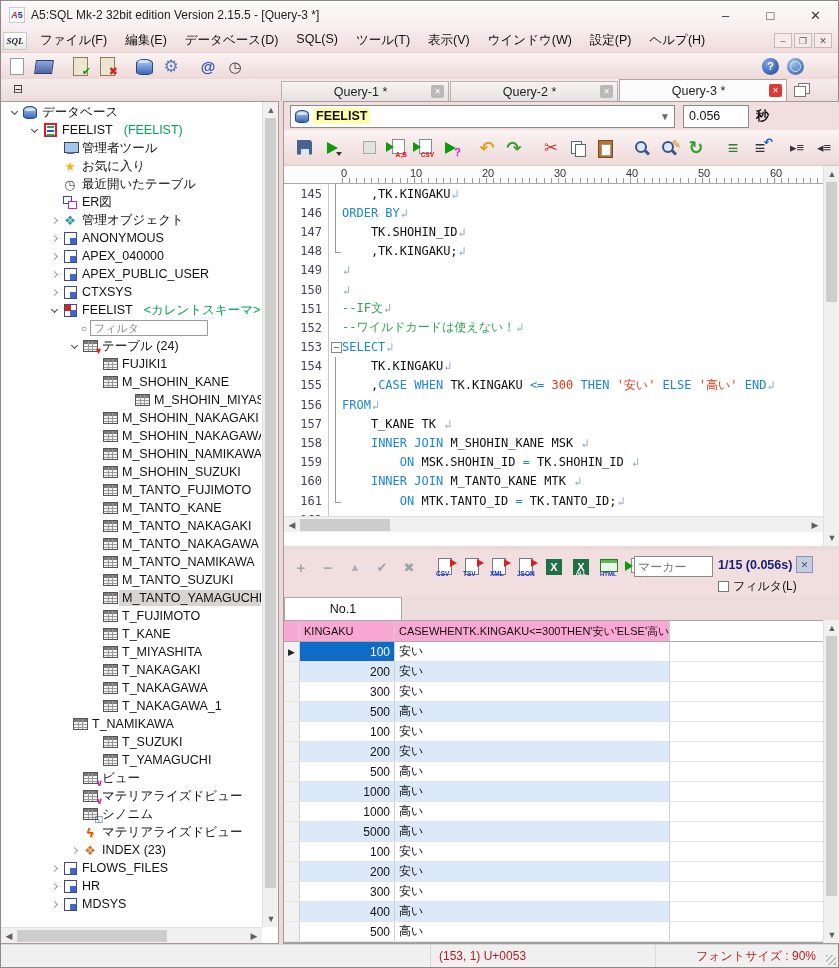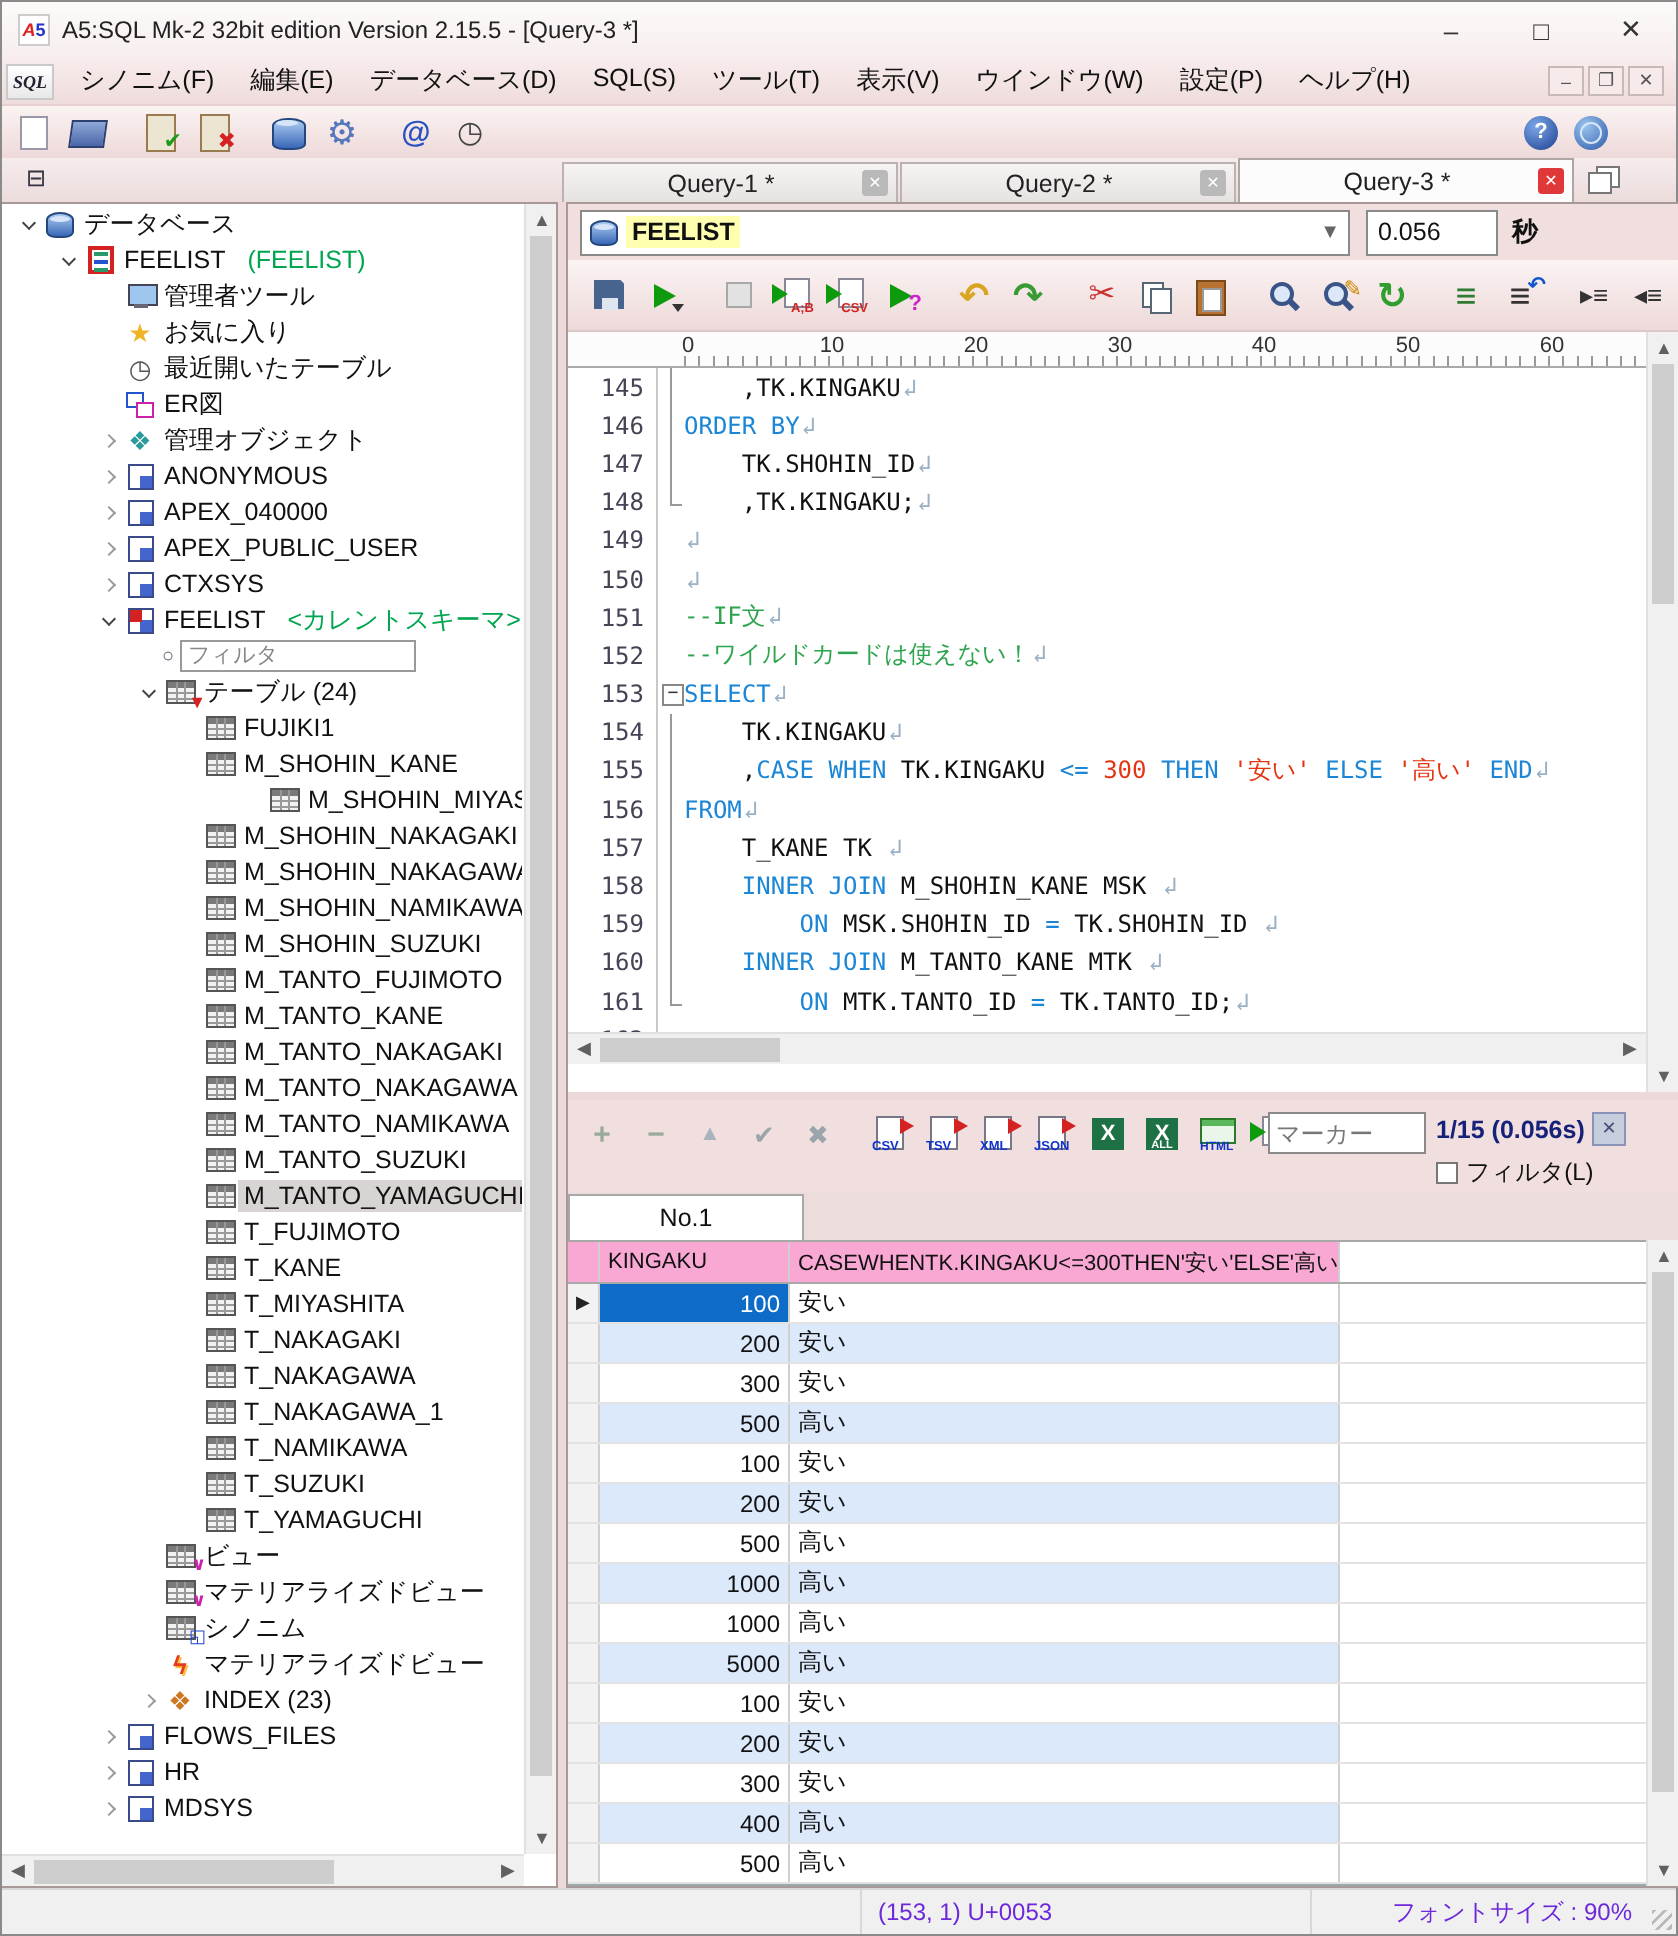--- a/index.html
+++ b/index.html
@@ -188,21 +188,21 @@
   .gc { border-right:1px solid #cfcfcf; padding:0 4px; display:flex; align-items:center; overflow:hidden; white-space:nowrap; }
   .gc.rh { width:16px; flex:0 0 16px; background:#f2f2f2; padding:0; justify-content:center; color:#222; font-size:9px; }
   .gc.c0 { width:95px; flex:0 0 95px; justify-content:flex-end; }
   .gc.c1 { width:275px; flex:0 0 275px; }
   .grow.hdr .gc { background:#f9a8d4; justify-content:flex-start; font-size:11px; }
   .grow.alt .gc:not(.rh) { background:#dbe9fb; }
   .gc.selcell { background:#0e6cc8 !important; color:#fff; }
   #gridrows { border-bottom:1px solid #9aa; }
 
   
-  #statusbar { position:absolute; left:0; bottom:0; right:0; height:23px; background:#f0f0f0; border-top:1px solid #d8d8d8; display:flex; align-items:center; font-size:12px; color:#6d28d9; }
+  #statusbar { position:absolute; left:0; bottom:0; right:0; height:23px; background:#f0f0f0; border-top:1px solid #d8d8d8; display:flex; align-items:center; font-size:12px; color:#b91c1c; }
   .sp { height:100%; display:flex; align-items:center; border-right:1px solid #d8d8d8; padding:0 8px; }
   #sp1 { flex:0 0 430px; } #sp2 { flex:0 0 225px; } #sp3 { flex:1; justify-content:flex-end; padding-right:22px; }
   #grip { position:absolute; right:2px; bottom:2px; width:10px; height:10px; background:repeating-linear-gradient(135deg,#bbb 0 1.5px,transparent 1.5px 4px); }
 </style>
 </head>
 <body>
 
 <div id="win">
 
   <div id="titlebar">
@@ -214,21 +214,21 @@
     <div id="winbtns">
       <div class="winbtn">–</div>
       <div class="winbtn">□</div>
       <div class="winbtn">✕</div>
     </div>
   </div>
 
   <div id="menubar">
     <div id="sql-badge">SQL</div>
     <div id="menu-items" style="display:flex;">
-        <span class="menu-item">シノニム(F)</span>
+        <span class="menu-item">ファイル(F)</span>
         <span class="menu-item">編集(E)</span>
         <span class="menu-item">データベース(D)</span>
         <span class="menu-item">SQL(S)</span>
         <span class="menu-item">ツール(T)</span>
         <span class="menu-item">表示(V)</span>
         <span class="menu-item">ウインドウ(W)</span>
         <span class="menu-item">設定(P)</span>
         <span class="menu-item">ヘルプ(H)</span>
       </div>
     <div id="mdibtns">
@@ -543,21 +543,21 @@
             </span>
             <span class="tlabel">T_NAKAGAWA</span>
           </div>
           <div class="titem" style="padding-left: 86px;">
             <span class="chev"></span>
             <span class="ticon">
               <span class="ti ti-table"></span>
             </span>
             <span class="tlabel">T_NAKAGAWA_1</span>
           </div>
-          <div class="titem" style="padding-left: 86px;">
+          <div class="titem" style="padding-left: 56px;">
             <span class="chev"></span>
             <span class="ticon">
               <span class="ti ti-table"></span>
             </span>
             <span class="tlabel">T_NAMIKAWA</span>
           </div>
           <div class="titem" style="padding-left: 86px;">
             <span class="chev"></span>
             <span class="ticon">
               <span class="ti ti-table"></span>

